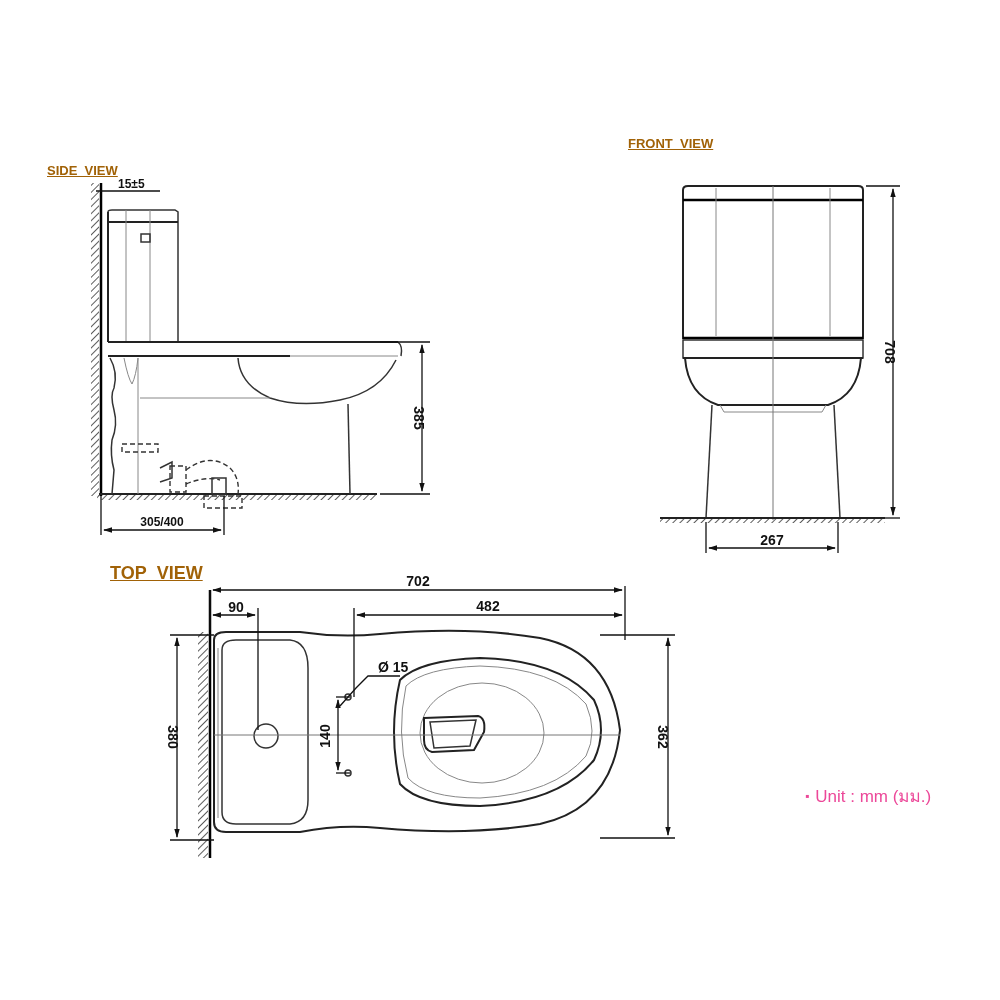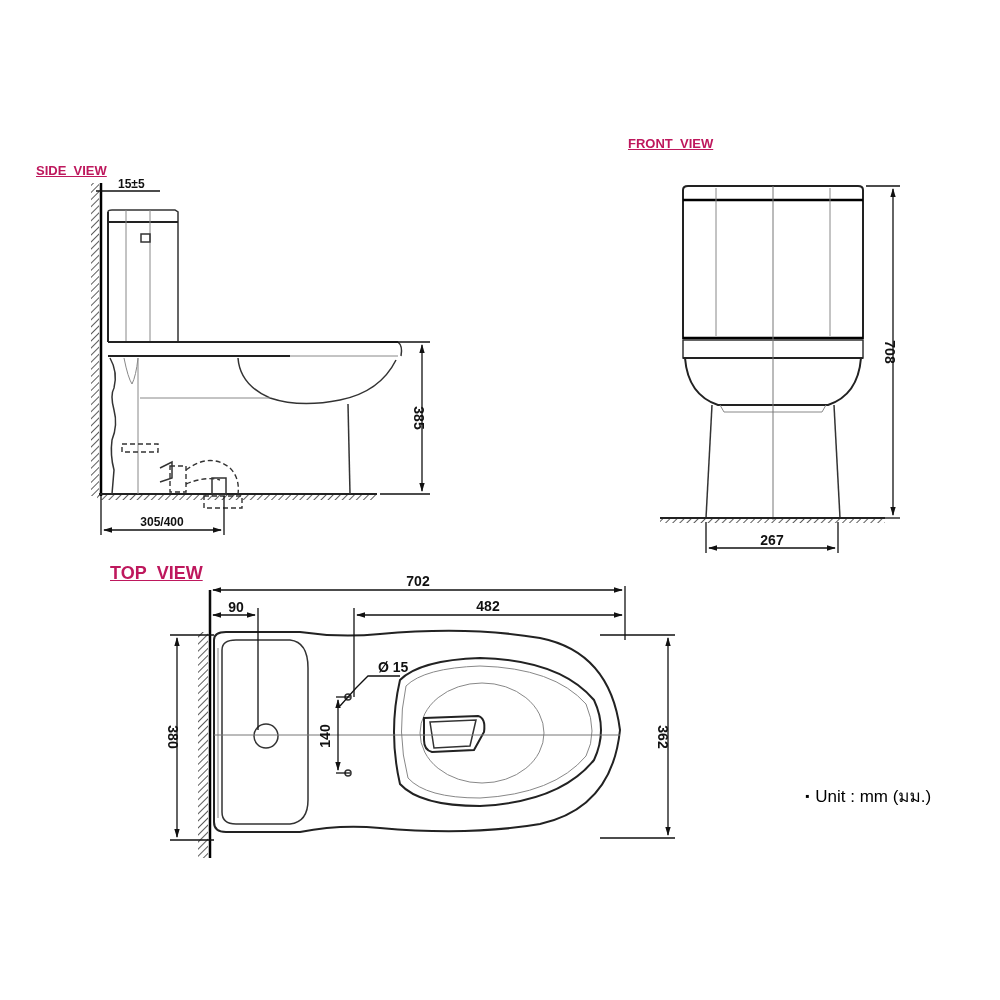--- a/index.html
+++ b/index.html
@@ -1,38 +1,38 @@
 <!DOCTYPE html>
 <html><head>
 <meta charset="utf-8">
 <style>
   html, body { margin: 0; padding: 0; background: #ffffff; }
   body { width: 1000px; height: 1000px; position: relative; overflow: hidden;
          font-family: "Liberation Sans", sans-serif; }
   .view-title { position: absolute; font-family: "Liberation Sans", sans-serif;
-                font-weight: bold; font-size: 13px; color: #be185d; text-decoration: underline;
+                font-weight: bold; font-size: 13px; color: #a16207; text-decoration: underline;
                 letter-spacing: 0px; }
   .dim { font-family: "Liberation Sans", sans-serif; font-weight: bold; font-size: 14px; fill: #111; }
   .dim-sm { font-family: "Liberation Sans", sans-serif; font-weight: bold; font-size: 12px; fill: #111; }
-  .unit-note { position: absolute; left: 805px; top: 782px; font-size: 17px; color: #000000;
+  .unit-note { position: absolute; left: 805px; top: 782px; font-size: 17px; color: #ec4899;
                font-family: "Liberation Sans", sans-serif; }
   .unit-note .bullet { font-size: 12px; margin-right: 6px; vertical-align: 2px; }
   svg { position: absolute; left: 0; top: 0; }
   .o  { fill: none; stroke: #222; stroke-width: 2; }
   .oc { fill: none; stroke: #333; stroke-width: 1.5; }
   .t  { fill: none; stroke: #888; stroke-width: 1; }
   .tk { fill: none; stroke: #000; stroke-width: 2.5; }
   .dl { fill: none; stroke: #111; stroke-width: 1.3; }
   .ds { fill: none; stroke: #333; stroke-width: 1.4; stroke-dasharray: 5 3; }
   .ctr{ fill: none; stroke: #777; stroke-width: 1; }
 </style>
 </head>
 <body>
 
-<div class="view-title" style="left:36px; top:163px;">SIDE_VIEW</div>
+<div class="view-title" style="left:47px; top:163px;">SIDE_VIEW</div>
 <div class="view-title" style="left:628px; top:136px;">FRONT_VIEW</div>
 <div class="view-title" style="left:110px; top:563px; font-size:18px;">TOP_VIEW</div>
 
 <svg width="1000" height="1000" viewBox="0 0 1000 1000">
   <defs>
     <pattern id="hatch" patternUnits="userSpaceOnUse" width="5" height="5" patternTransform="rotate(45)">
       <line x1="0" y1="0" x2="0" y2="5" stroke="#333" stroke-width="1.6"></line>
     </pattern>
     <marker id="arr" viewBox="0 0 10 10" refX="9" refY="5" markerWidth="7" markerHeight="7" orient="auto-start-reverse">
       <path d="M0,2 L10,5 L0,8 z" fill="#111"></path>

